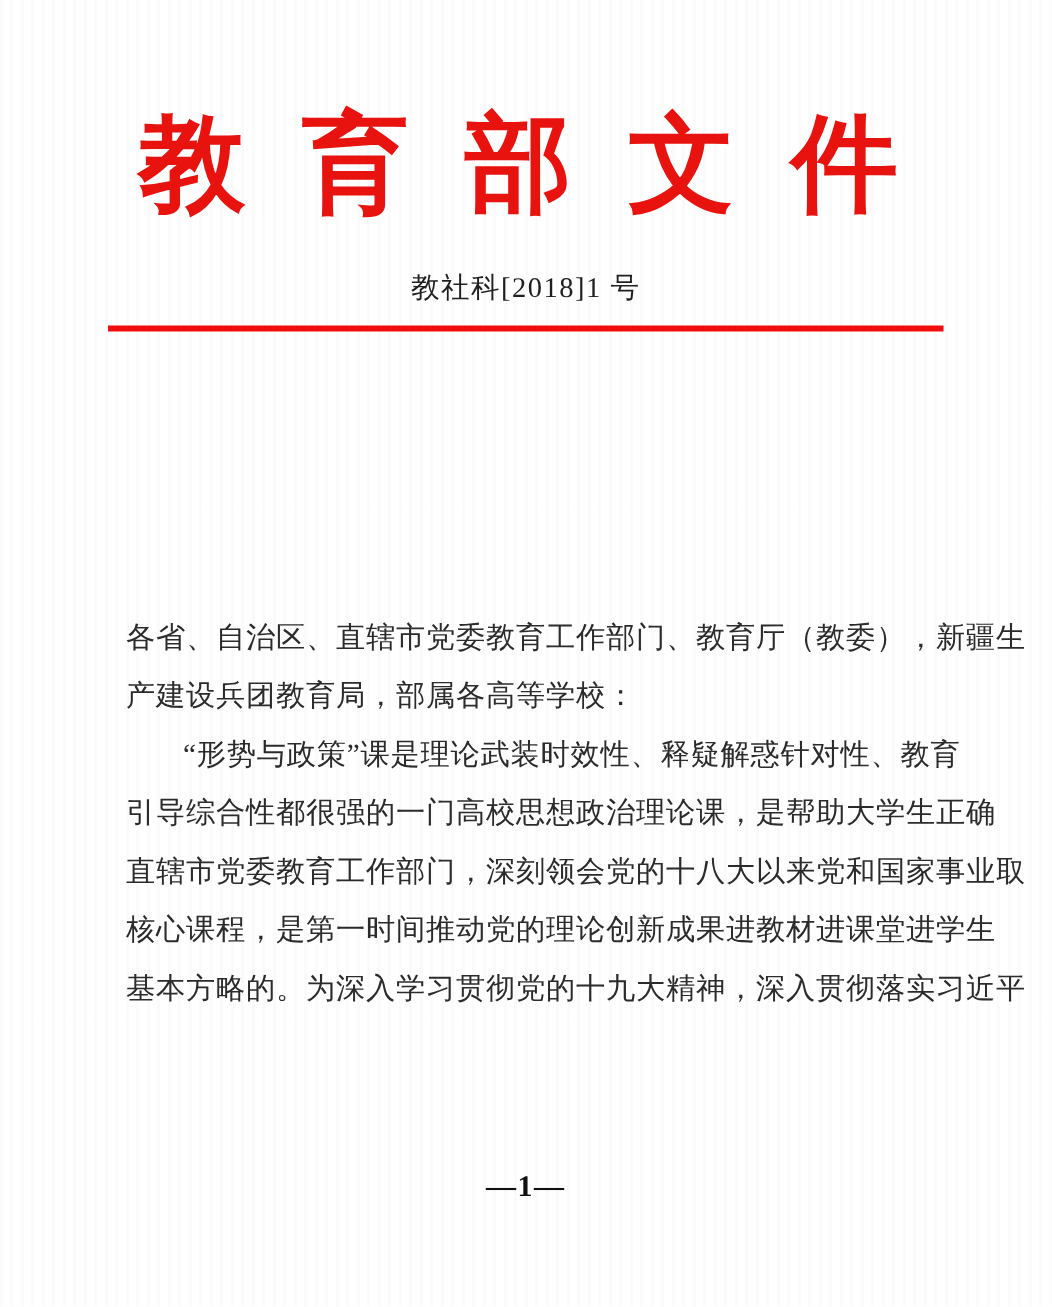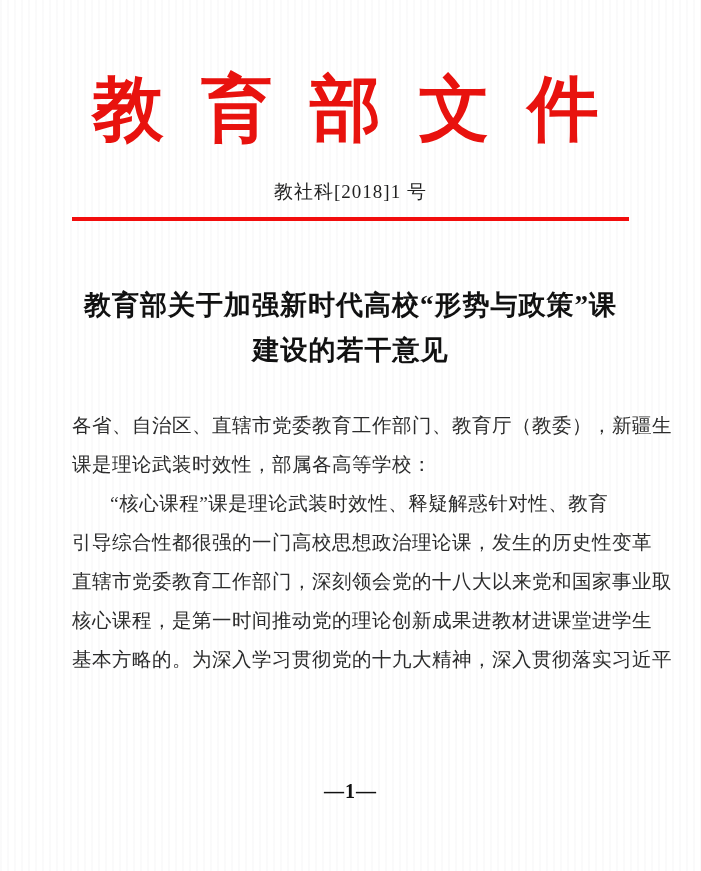--- a/index.html
+++ b/index.html
@@ -78,20 +78,21 @@
     width: 560px;
     color: #2b2b2b;
     font-size: 19.5px;
     letter-spacing: 0.5px;
   }
 
   .body-line {
     height: 39px;
     line-height: 39px;
     white-space: nowrap;
+    margin-left: 12px;
   }
 
   .body-line.indent {
     padding-left: 38px;
   }
 
   .page-number {
     position: absolute;
     top: 780px;
     left: 0;
@@ -107,30 +108,26 @@
 <body>
 
 <div class="page">
 
   <div class="header-title">教  育  部  文  件</div>
 
   <div class="doc-number">教社科[2018]1 号</div>
 
   <div class="red-line"></div>
 
-  <div class="title-block">
-    <div>教育部关于加强新时代高校“形势与政策”课</div>
-    <div>建设的若干意见</div>
-  </div>
 
   <div class="body-block">
     <div class="body-line">各省、自治区、直辖市党委教育工作部门、教育厅（教委），新疆生</div>
-    <div class="body-line">课是理论武装时效性，部属各高等学校：</div>
-    <div class="body-line indent">“核心课程”课是理论武装时效性、释疑解惑针对性、教育</div>
-    <div class="body-line">引导综合性都很强的一门高校思想政治理论课，发生的历史性变革</div>
+    <div class="body-line">产建设兵团教育局，部属各高等学校：</div>
+    <div class="body-line indent">“形势与政策”课是理论武装时效性、释疑解惑针对性、教育</div>
+    <div class="body-line">引导综合性都很强的一门高校思想政治理论课，是帮助大学生正确</div>
     <div class="body-line">直辖市党委教育工作部门，深刻领会党的十八大以来党和国家事业取</div>
     <div class="body-line">核心课程，是第一时间推动党的理论创新成果进教材进课堂进学生</div>
     <div class="body-line">基本方略的。为深入学习贯彻党的十九大精神，深入贯彻落实习近平</div>
   </div>
 
   <div class="page-number">—1—</div>
 
 </div>
 
 </body></html>

